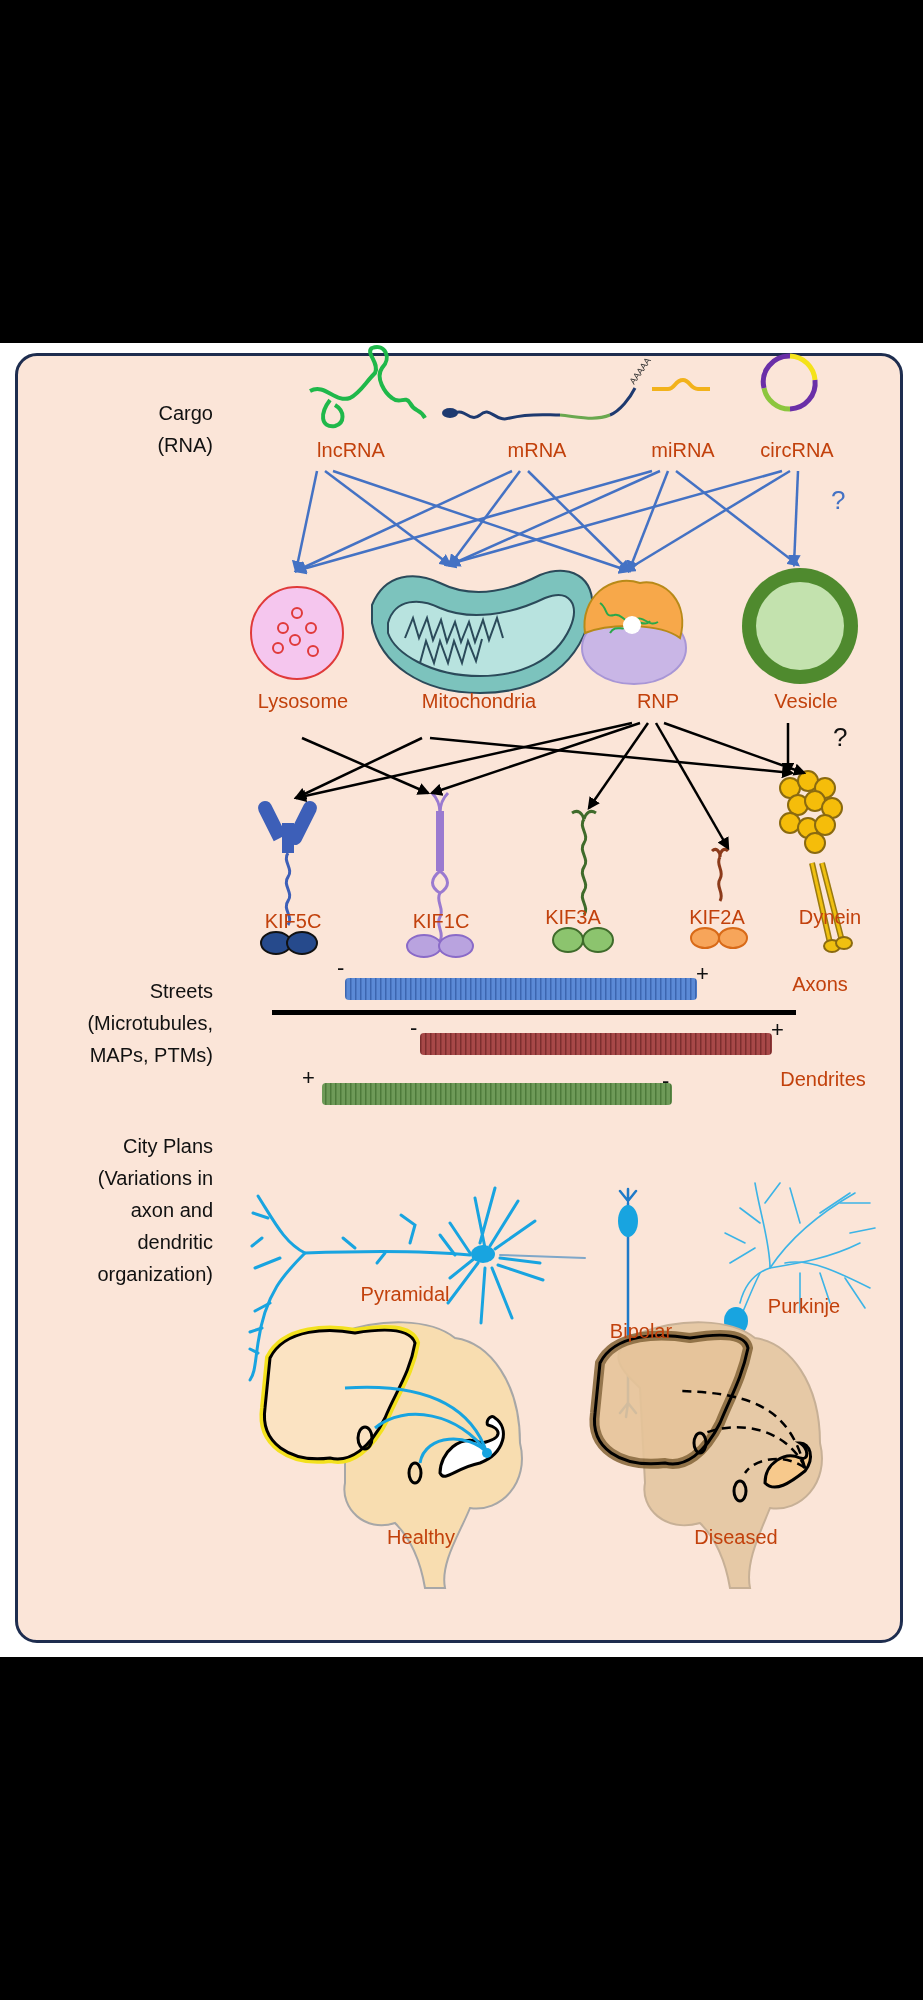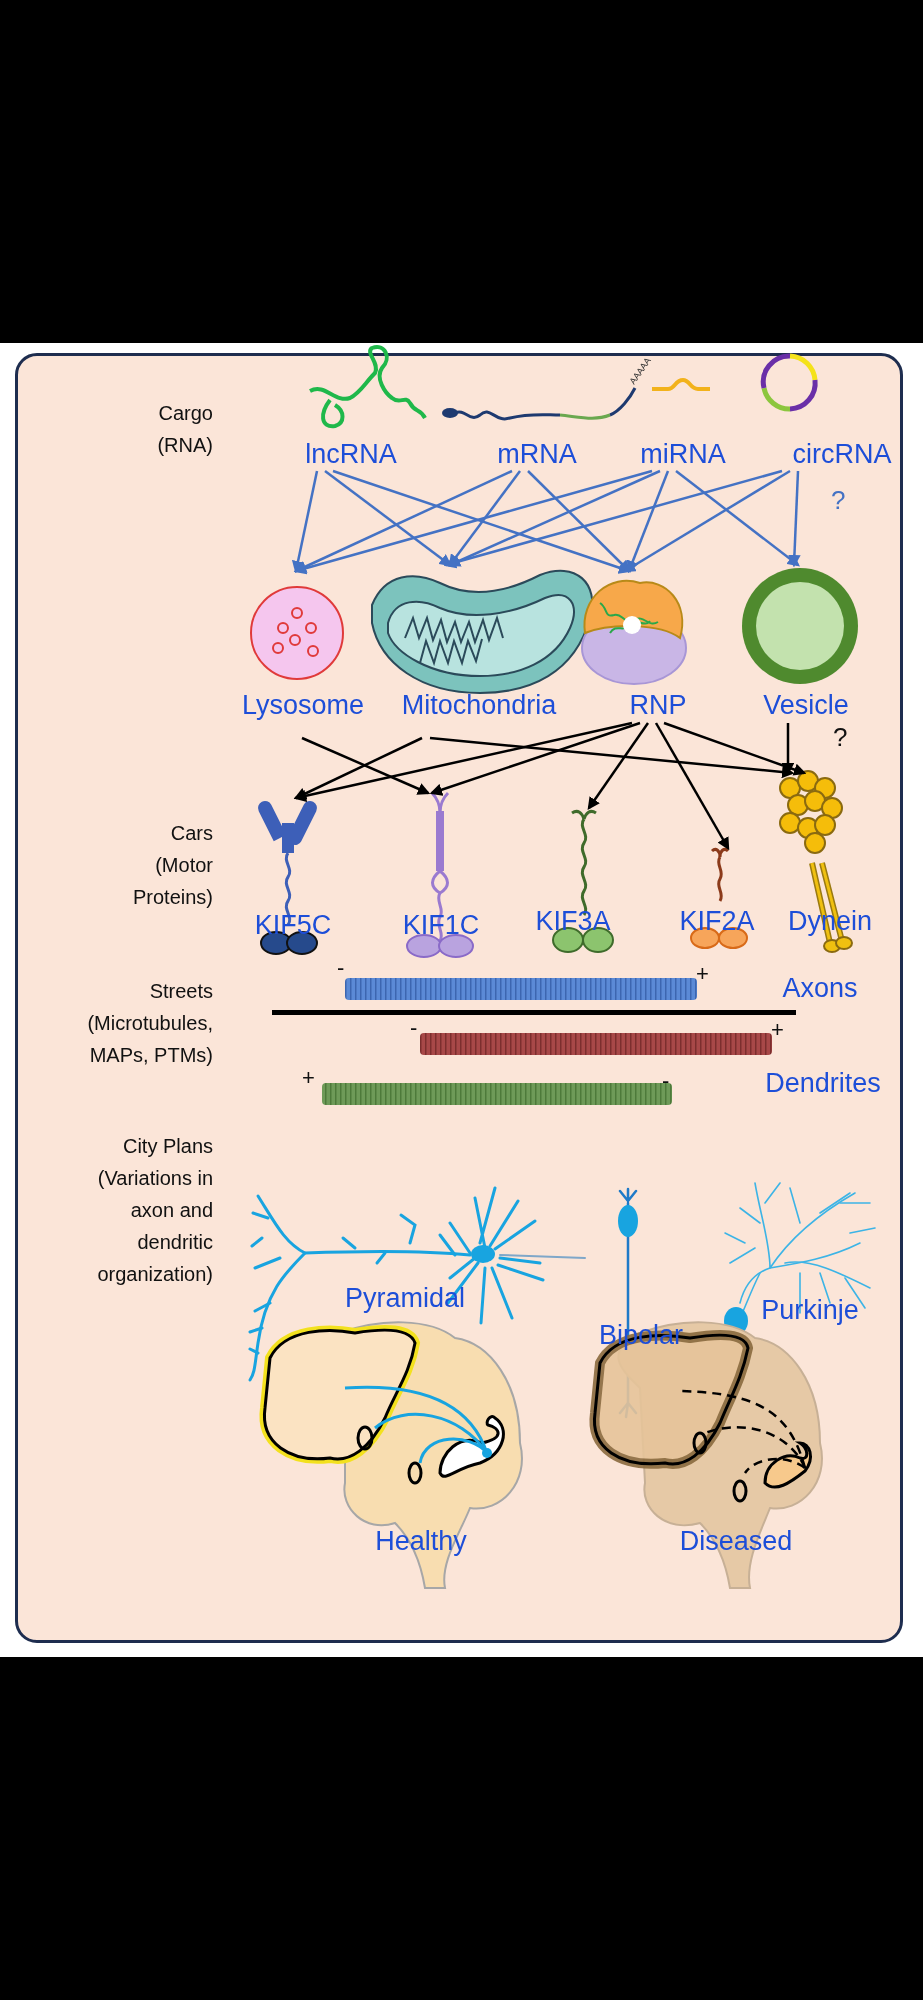--- a/index.html
+++ b/index.html
@@ -3,21 +3,21 @@
 <meta charset="utf-8">
 <style>
   html,body{margin:0;padding:0;background:#000;}
   body{width:923px;height:2000px;position:relative;overflow:hidden;font-family:"Liberation Sans",sans-serif;}
   .band-top{position:absolute;left:0;top:0;width:923px;height:343px;background:#000;}
   .band-bottom{position:absolute;left:0;top:1657px;width:923px;height:343px;background:#000;}
   .figure{position:absolute;left:0;top:343px;width:923px;height:1314px;background:#ffffff;}
   .panel{position:absolute;left:15px;top:10px;width:888px;height:1290px;background:#fbe5d8;border:3px solid #1e2d4f;border-radius:22px;box-sizing:border-box;}
   svg{position:absolute;left:0;top:0;}
   .rowlabel{position:absolute;right:710px;text-align:right;font-size:20px;line-height:32px;color:#111;white-space:pre-line;}
-  .itemlabel{position:absolute;font-size:27px;color:#1d4ed8;white-space:nowrap;transform:translateX(-50%);}
+  .itemlabel{position:absolute;font-size:20px;color:#c2410c;white-space:nowrap;transform:translateX(-50%);}
   .q{position:absolute;font-size:26px;}
   .pm{position:absolute;font-size:22px;color:#111;}
 </style>
 </head>
 <body>
 
 <div class="band-top"></div>
 <div class="figure">
   <div class="panel"></div>
 
@@ -216,36 +216,33 @@
         <line x1="640" y1="380" x2="432" y2="450" stroke="#000000" stroke-width="2.5" marker-end="url(#ak)"></line>
         <line x1="648" y1="380" x2="589" y2="465" stroke="#000000" stroke-width="2.5" marker-end="url(#ak)"></line>
         <line x1="656" y1="380" x2="728" y2="505" stroke="#000000" stroke-width="2.5" marker-end="url(#ak)"></line>
         <line x1="664" y1="380" x2="804" y2="430" stroke="#000000" stroke-width="2.5" marker-end="url(#ak)"></line>
         <line x1="788" y1="380" x2="788" y2="430" stroke="#000000" stroke-width="2.5" marker-end="url(#ak)"></line>
       </g>
   </svg>
 
   <div class="rowlabel" style="top:54px;">Cargo
 (RNA)</div>
-  <div class="rowlabel" style="top:474px;">Cars
-(Motor
-Proteins)</div>
   <div class="rowlabel" style="top:632px;">Streets
 (Microtubules,
 MAPs, PTMs)</div>
   <div class="rowlabel" style="top:787px;">City Plans
 (Variations in
 axon and
 dendritic
 organization)</div>
 
   <div class="itemlabel" style="left:351px;top:96px;">lncRNA</div>
   <div class="itemlabel" style="left:537px;top:96px;">mRNA</div>
   <div class="itemlabel" style="left:683px;top:96px;">miRNA</div>
-  <div class="itemlabel" style="left:842px;top:96px;text-align:right;">circRNA</div>
+  <div class="itemlabel" style="left:797px;top:96px;text-align:right;">circRNA</div>
   <div class="q" style="left:831px;top:142px;color:#4472c4;">?</div>
 
   <div class="itemlabel" style="left:303px;top:347px;">Lysosome</div>
   <div class="itemlabel" style="left:479px;top:347px;">Mitochondria</div>
   <div class="itemlabel" style="left:658px;top:347px;">RNP</div>
   <div class="itemlabel" style="left:806px;top:347px;">Vesicle</div>
   <div class="q" style="left:833px;top:379px;color:#111;">?</div>
 
   <div class="itemlabel" style="left:293px;top:567px;">KIF5C</div>
   <div class="itemlabel" style="left:441px;top:567px;">KIF1C</div>
@@ -257,18 +254,18 @@
   <div class="pm" style="left:696px;top:618px;">+</div>
   <div class="pm" style="left:410px;top:672px;">-</div>
   <div class="pm" style="left:771px;top:674px;">+</div>
   <div class="pm" style="left:302px;top:722px;">+</div>
   <div class="pm" style="left:662px;top:725px;">-</div>
   <div class="itemlabel" style="left:820px;top:630px;text-align:right;">Axons</div>
   <div class="itemlabel" style="left:823px;top:725px;">Dendrites</div>
 
   <div class="itemlabel" style="left:405px;top:940px;">Pyramidal</div>
   <div class="itemlabel" style="left:641px;top:977px;">Bipolar</div>
-  <div class="itemlabel" style="left:804px;top:952px;margin-left:6px;">Purkinje</div>
+  <div class="itemlabel" style="left:804px;top:952px;">Purkinje</div>
 
   <div class="itemlabel" style="left:421px;top:1183px;">Healthy</div>
   <div class="itemlabel" style="left:736px;top:1183px;">Diseased</div>
 </div>
 <div class="band-bottom"></div>
 
 </body></html>

